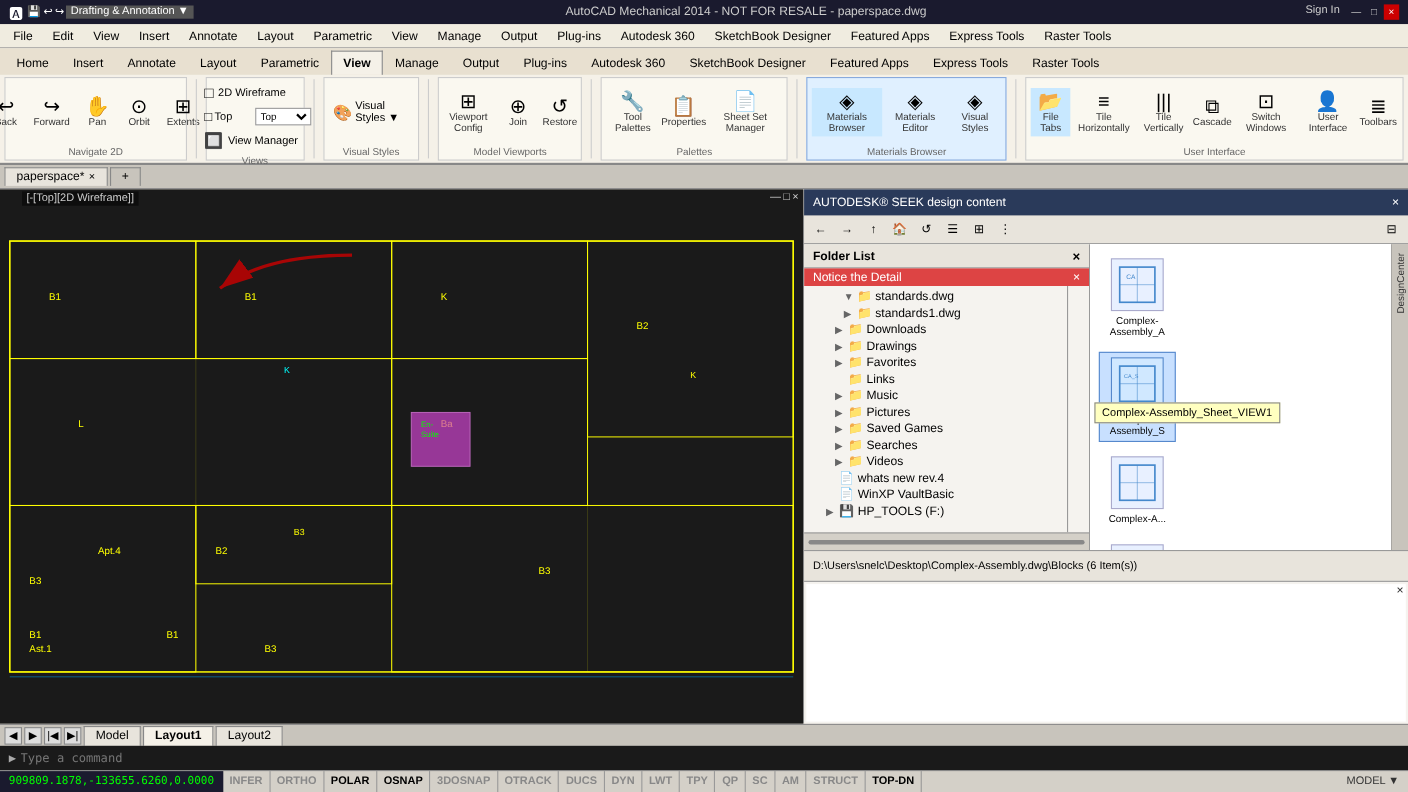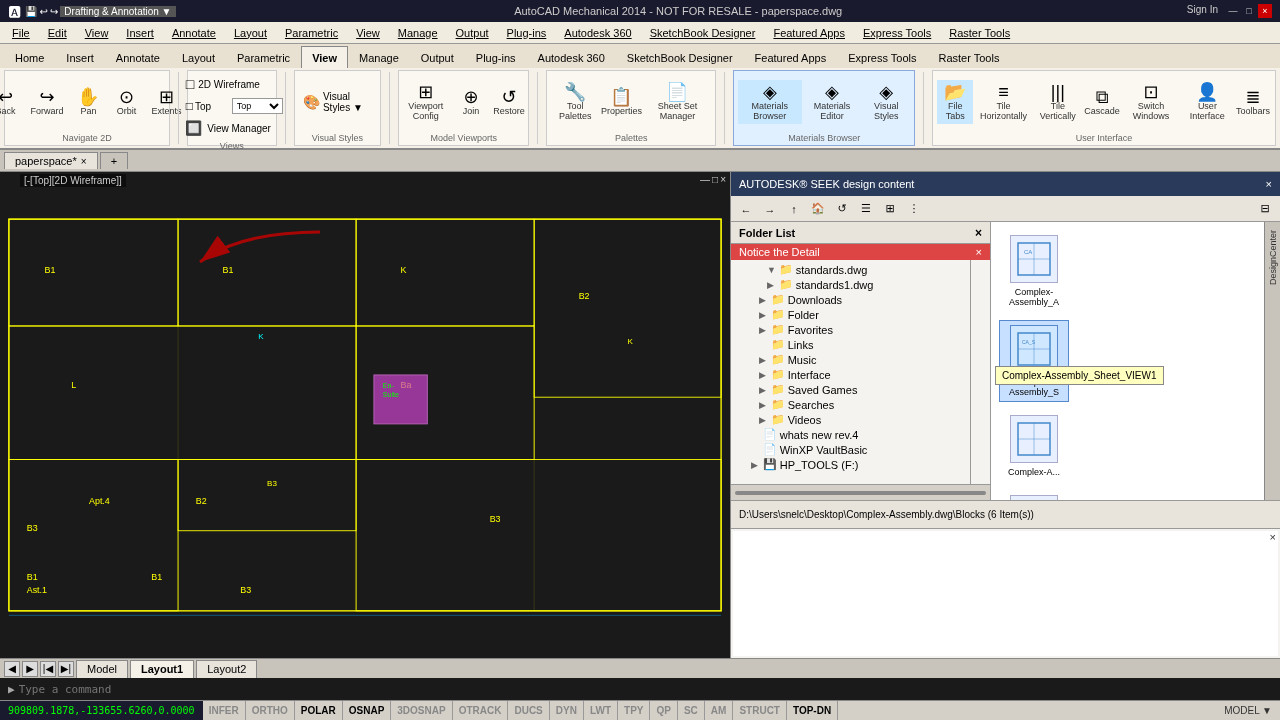--- a/index.html
+++ b/index.html
@@ -8,21 +8,21 @@
     
     #title-bar { background: #1a1a2e; color: #fff; height: 22px; display: flex; align-items: center; justify-content: space-between; padding: 0 8px; }
     #title-bar .title-left { display: flex; align-items: center; gap: 4px; }
     #title-bar .title-center { font-size: 11px; color: #ccc; }
     #title-bar .title-right { display: flex; gap: 2px; }
     #title-bar .title-btn { width: 14px; height: 14px; display: flex; align-items: center; justify-content: center; font-size: 9px; cursor: pointer; color: #ccc; }
     #title-bar .close-btn { background: #c00; color: #fff; }
 
     
     #menu-bar { background: #f0ece0; height: 22px; display: flex; align-items: center; padding: 0 4px; gap: 2px; border-bottom: 1px solid #999; }
-    .menu-item { padding: 2px 8px; font-size: 11px; cursor: pointer; height: 16px; display: flex; align-items: center; text-decoration: underline; }
+    .menu-item { padding: 2px 8px; font-size: 11px; cursor: pointer; height: 16px; display: flex; align-items: center; }
 
     
     #ribbon { background: #f5f1e8; border-bottom: 2px solid #888; }
     #ribbon-tabs { display: flex; background: #e8e0d0; height: 24px; align-items: flex-end; padding-left: 4px; }
     .ribbon-tab { padding: 2px 10px; font-size: 11px; cursor: pointer; border: 1px solid transparent; border-bottom: none; height: 22px; display: flex; align-items: center; }
     .ribbon-tab.active { background: #f5f1e8; border-color: #888; font-weight: bold; }
     #ribbon-content { display: flex; height: 80px; padding: 2px 4px; gap: 8px; align-items: stretch; }
     .ribbon-group { border: 1px solid #ccc; padding: 2px 4px; display: flex; flex-direction: column; align-items: center; min-width: 60px; background: #faf8f0; }
     .ribbon-group-title { font-size: 9px; color: #666; margin-top: auto; padding-top: 2px; }
     .ribbon-group-content { display: flex; gap: 2px; align-items: center; flex: 1; }
@@ -431,41 +431,41 @@
                 <span>standards1.dwg</span>
               </div>
             <div class="tree-item" style="padding-left:28px;">
                 <span class="expand-icon">▶</span>
                 <span class="folder-icon">📁</span>
                 <span>Downloads</span>
               </div>
             <div class="tree-item" style="padding-left:28px;">
                 <span class="expand-icon">▶</span>
                 <span class="folder-icon">📁</span>
-                <span>Folder</span>
+                <span>Drawings</span>
               </div>
             <div class="tree-item" style="padding-left:28px;">
                 <span class="expand-icon">▶</span>
                 <span class="folder-icon">📁</span>
                 <span>Favorites</span>
               </div>
             <div class="tree-item" style="padding-left:28px;">
                 <span class="expand-icon"> </span>
                 <span class="folder-icon">📁</span>
                 <span>Links</span>
               </div>
             <div class="tree-item" style="padding-left:28px;">
                 <span class="expand-icon">▶</span>
                 <span class="folder-icon">📁</span>
                 <span>Music</span>
               </div>
             <div class="tree-item" style="padding-left:28px;">
                 <span class="expand-icon">▶</span>
                 <span class="folder-icon">📁</span>
-                <span>Interface</span>
+                <span>Pictures</span>
               </div>
             <div class="tree-item" style="padding-left:28px;">
                 <span class="expand-icon">▶</span>
                 <span class="folder-icon">📁</span>
                 <span>Saved Games</span>
               </div>
             <div class="tree-item" style="padding-left:28px;">
                 <span class="expand-icon">▶</span>
                 <span class="folder-icon">📁</span>
                 <span>Searches</span>

